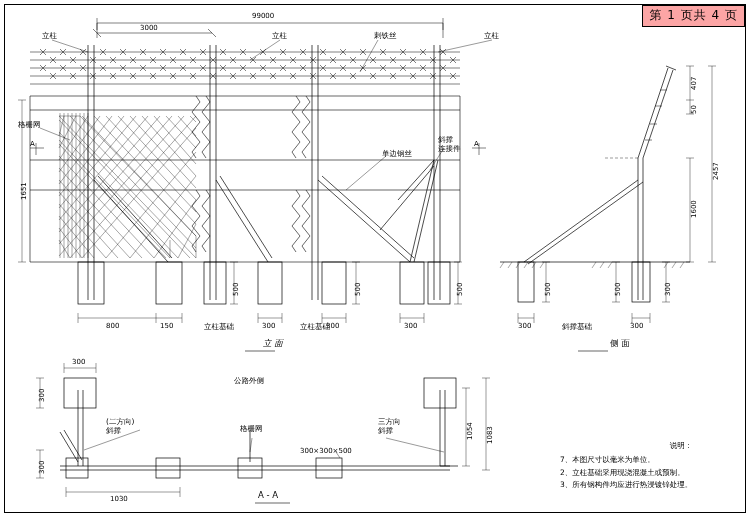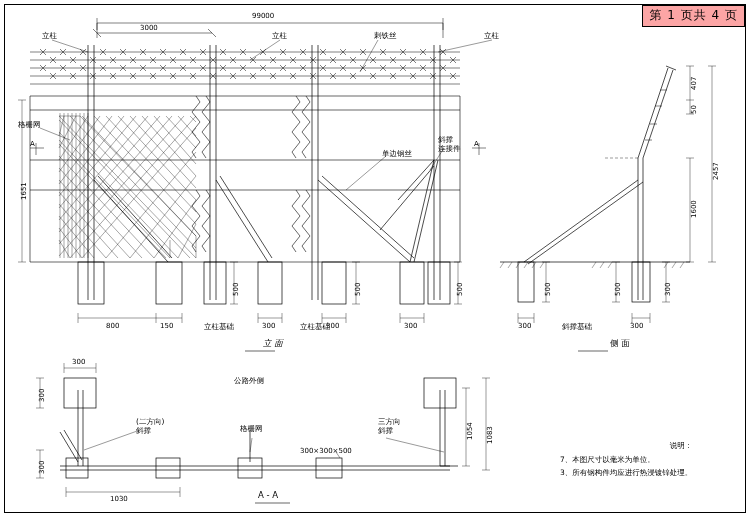--- a/index.html
+++ b/index.html
@@ -617,27 +617,28 @@
   <div class="lbl big" style="left:582px; top:338px;margin-left:28px;">侧 面</div>
 
   <div class="lbl" style="left:72px; top:358px;">300</div>
   <div class="lbl rot" style="left:38px; top:402px;">300</div>
   <div class="lbl rot" style="left:38px; top:474px;">300</div>
   <div class="lbl" style="left:110px; top:495px;">1030</div>
   <div class="lbl rot" style="left:466px; top:440px;">1054</div>
   <div class="lbl rot" style="left:486px; top:444px;">1083</div>
 
   <div class="lbl cn" style="left:234px; top:376px;">公路外侧</div>
-  <div class="lbl cn" style="left:136px; top:418px; line-height:1.15;"><span style="white-space:pre-line;">(二方向)
+  <div class="lbl cn" style="left:106px; top:418px; line-height:1.15;"><span style="white-space:pre-line;">(二方向)
 斜撑</span></div>
   <div class="lbl cn" style="left:240px; top:424px;">格栅网</div>
   <div class="lbl" style="left:300px; top:447px;">300×300×500</div>
   <div class="lbl cn" style="left:378px; top:418px; line-height:1.15;"><span style="white-space:pre-line;">三方向
 斜撑</span></div>
   <div class="lbl big" style="left:258px; top:490px;">A - A</div>
 
   <div class="notes" style="left:560px; top:440px;">
     <div class="ntitle">说明：</div>
     <div class="nline">7、本图尺寸以毫米为单位。</div>
+    <div class="nline">2、立柱基础采用现浇混凝土或预制。</div>
     <div class="nline">3、所有钢构件均应进行热浸镀锌处理。</div>
   </div>
 
 </div>
 
 </body></html>

